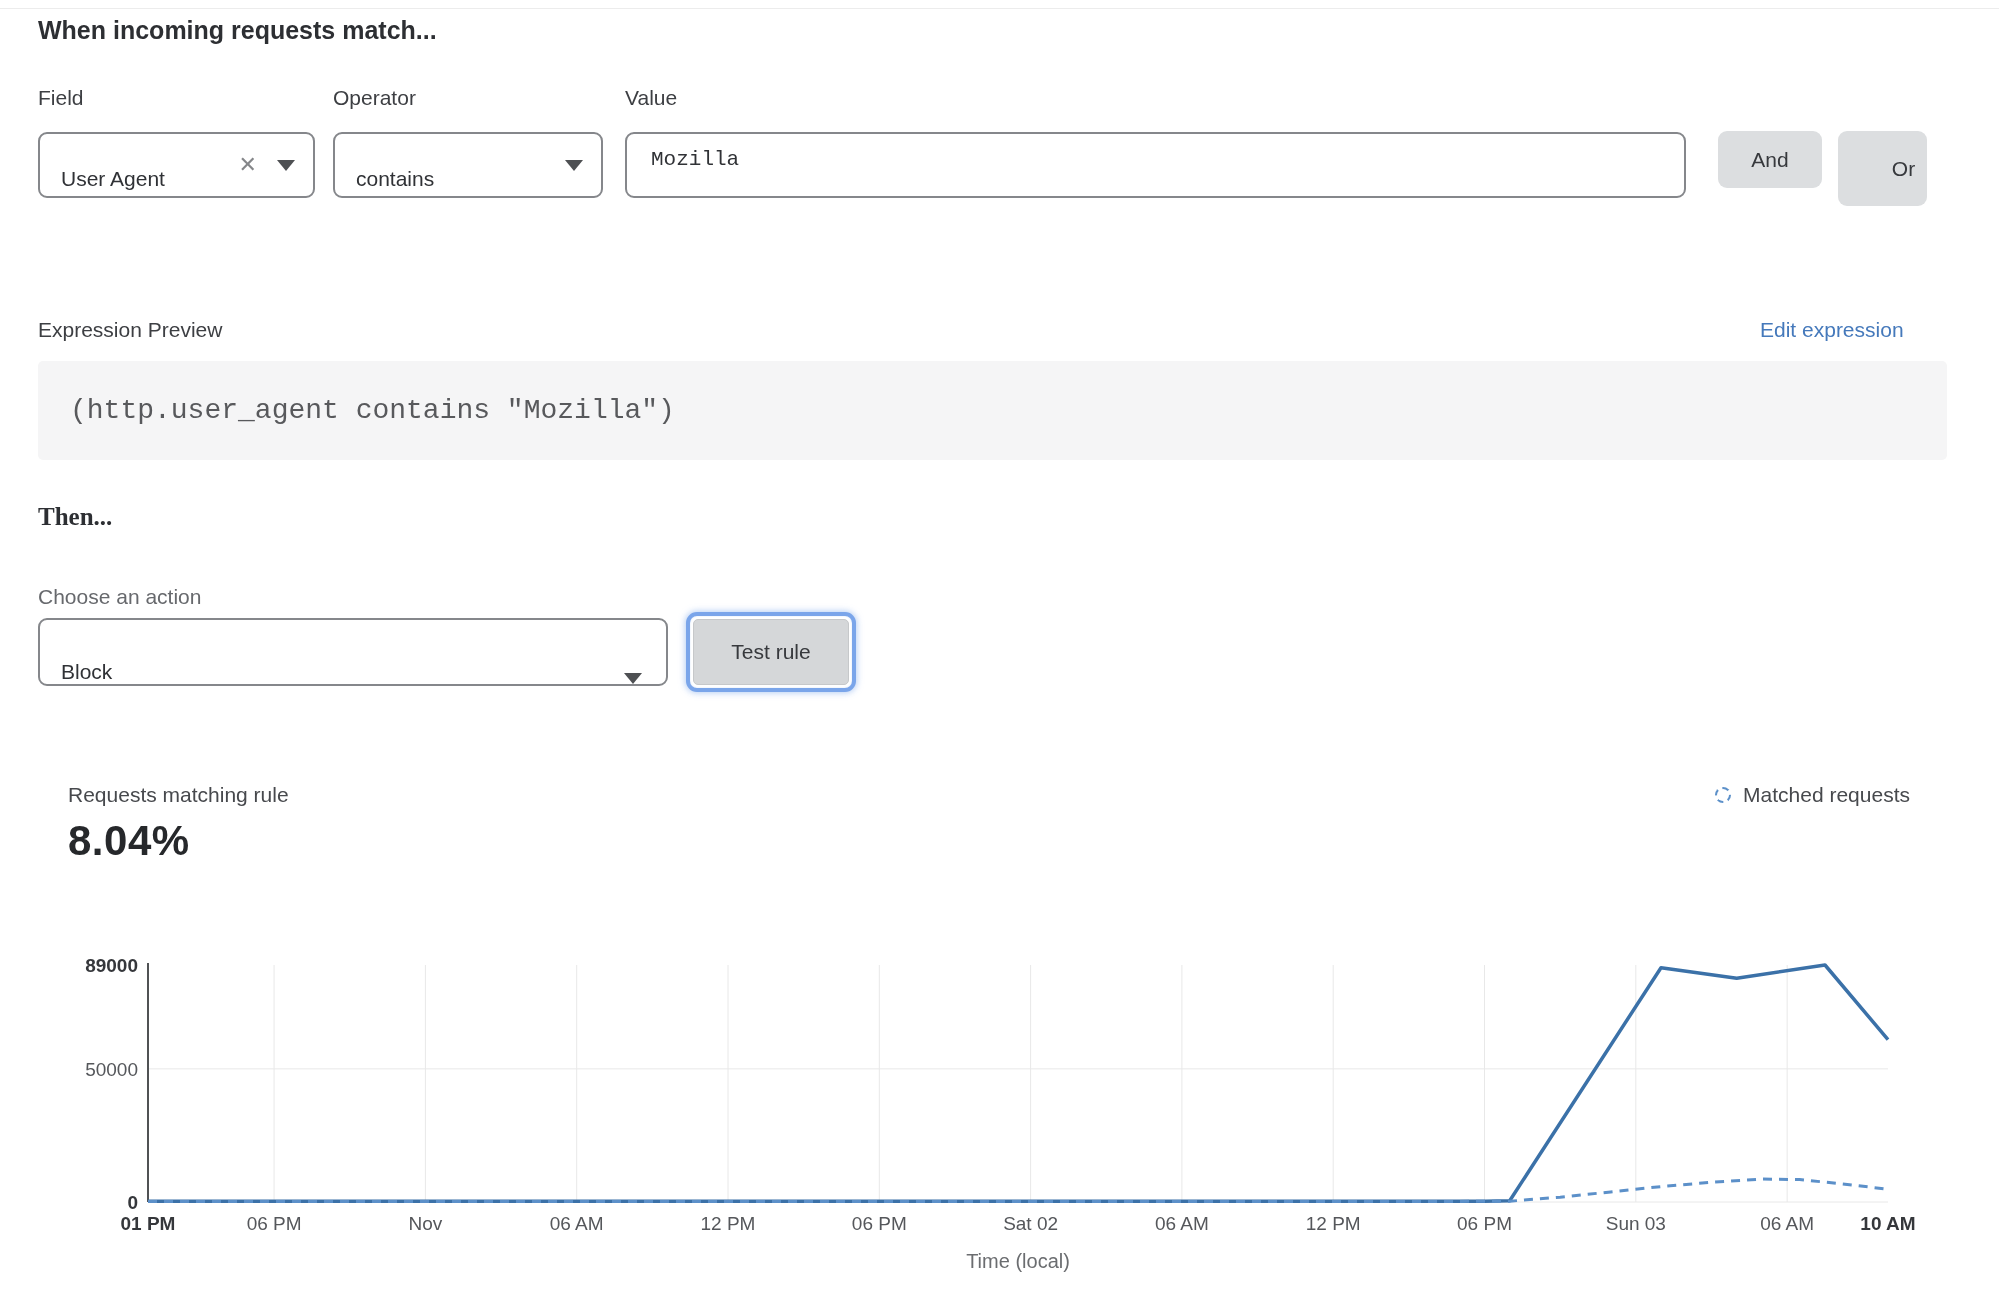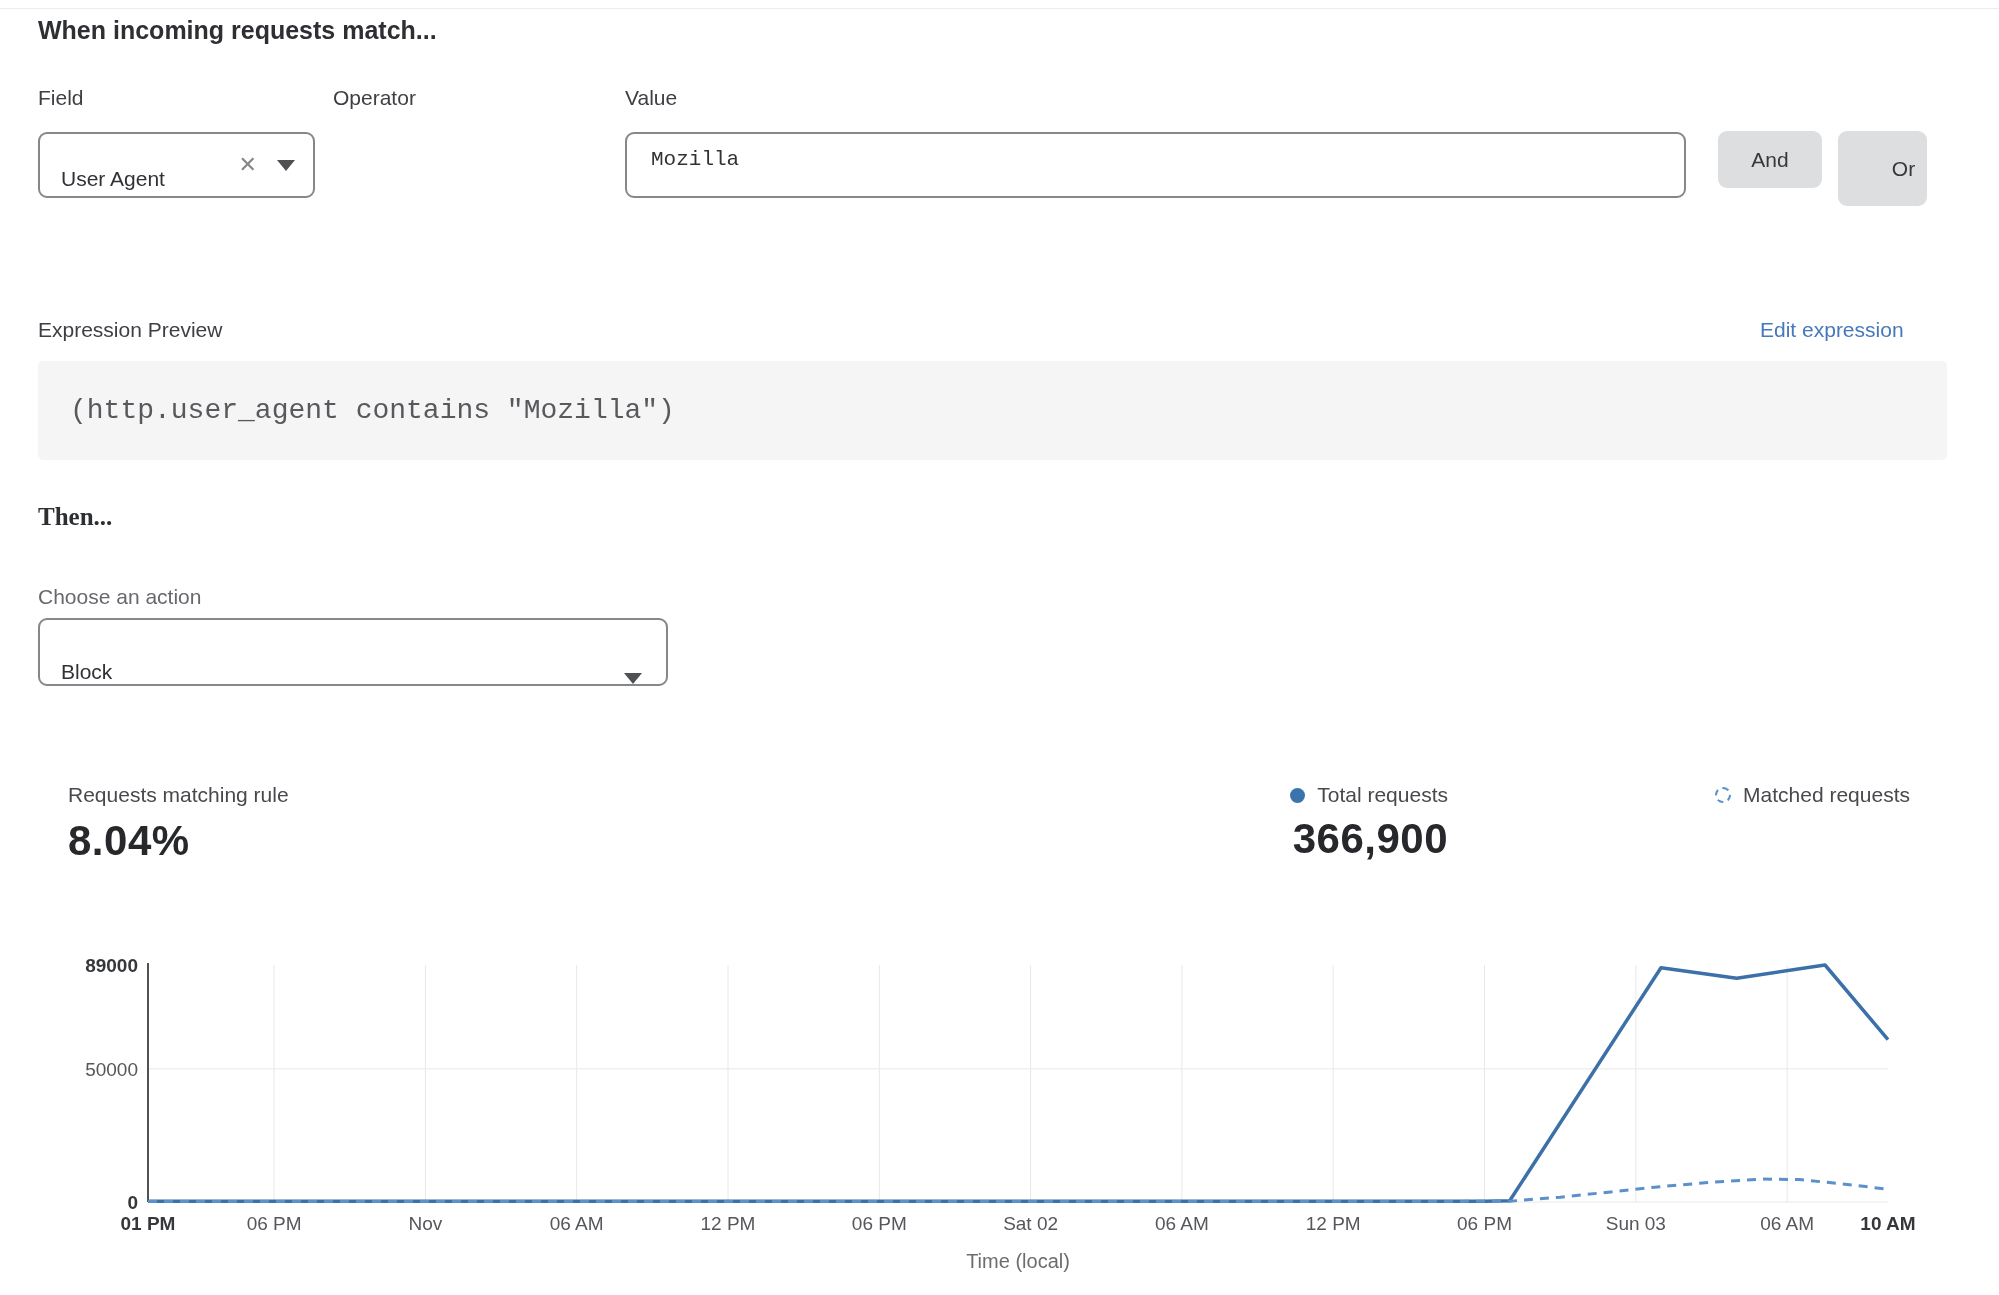--- a/index.html
+++ b/index.html
@@ -65,20 +65,24 @@
   <div class="abs field-label" style="left:38px;top:86px;">Field</div>
   <div class="abs field-label" style="left:333px;top:86px;">Operator</div>
   <div class="abs field-label" style="left:625px;top:86px;">Value</div>
 
   <div class="abs control" style="left:38px;top:132px;width:277px;">
     <span class="val">User Agent</span>
     <span class="clear-x">✕</span>
     <span class="caret"></span>
   </div>
 
+  <div class="abs control" style="left:333px;top:132px;width:270px;">
+    <span class="val">contains</span>
+    <span class="caret"></span>
+  </div>
 
   <div class="abs" style="left:625px;top:132px;width:1061px;">
     <input class="text-input" type="text" value="Mozilla" style="">
   </div>
 
   <button class="abs pill-btn" style="left:1718px;top:131px;width:104px;height:57px;">And</button>
   <button class="abs pill-btn" style="left:1838px;top:131px;width:89px;height:75px;padding-left:48px;">Or</button>
 
   <div class="abs field-label" style="left:38px;top:318px;">Expression Preview</div>
   <a class="abs link" style="left:1760px;top:318px;">Edit expression</a>
@@ -88,33 +92,29 @@
   </div>
 
   <div class="abs section-title" style="left:38px;top:503px;font-family:Liberation Serif, serif;">Then...</div>
   <div class="abs muted-label" style="left:38px;top:565px;">Choose an action</div>
 
   <div class="abs control" style="left:38px;top:618px;width:630px;height:68px;align-items:flex-end;">
     <span class="val">Block</span>
     <span class="caret" style="margin-right:24px;"></span>
   </div>
 
+  <div class="abs test-ring" style="left:686px;top:612px;width:170px;height:80px;">
+    <button class="test-btn">Test rule</button>
+  </div>
 
   <div class="abs" style="left:68px;top:783px;">
     <div class="stat-label">Requests matching rule</div>
     <div class="stat-value" style="margin-top:10px;">8.04%</div>
   </div>
 
-  <div class="abs stat-block-right" style="left:1100px;top:783px;width:348px;">
-    <div class="legend-row">
-      <span class="legend-dot-solid"></span>
-      <span class="stat-label">Total requests</span>
-    </div>
-    <div class="stat-value" style="margin-top:8px;">366,900</div>
-  </div>
 
   <div class="abs stat-block-right" style="left:1560px;top:783px;width:350px;">
     <div class="legend-row">
       <span class="legend-dot-dashed"></span>
       <span class="stat-label">Matched requests</span>
     </div>
   </div>
 
   <svg id="chart-svg" class="abs" style="left:0;top:940px;" width="1999" height="355" viewBox="0 0 1999 355">
       <line x1="274.0869565217391" x2="274.0869565217391" y1="25" y2="262" stroke="#e8e8e8" stroke-width="1"></line>

